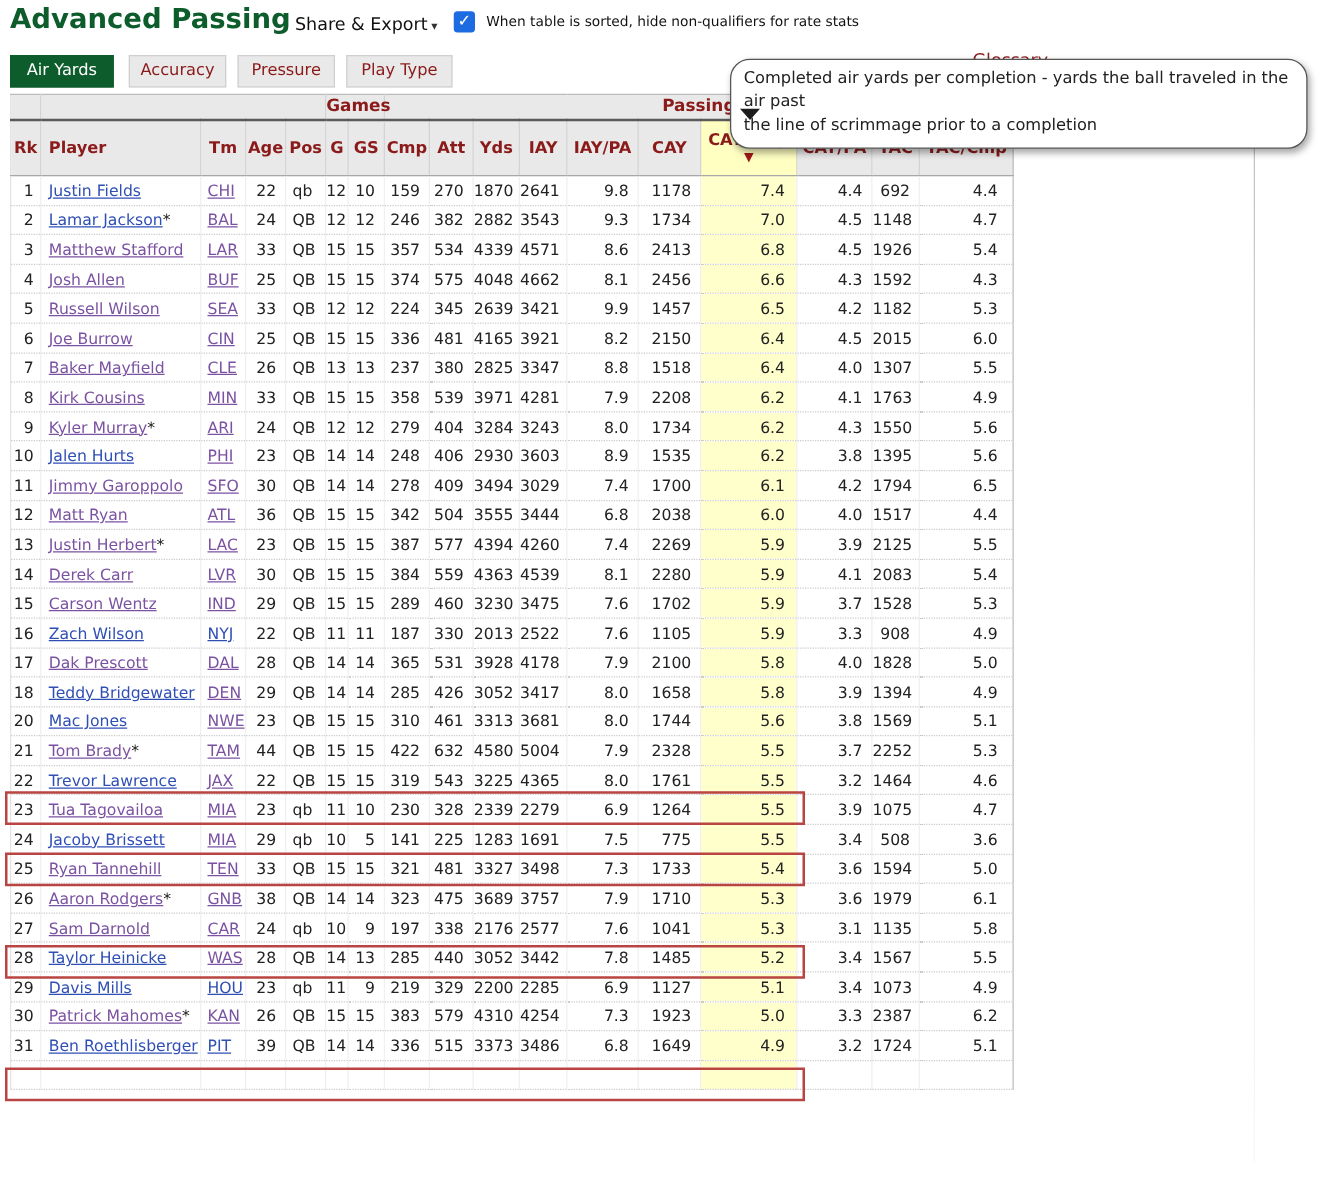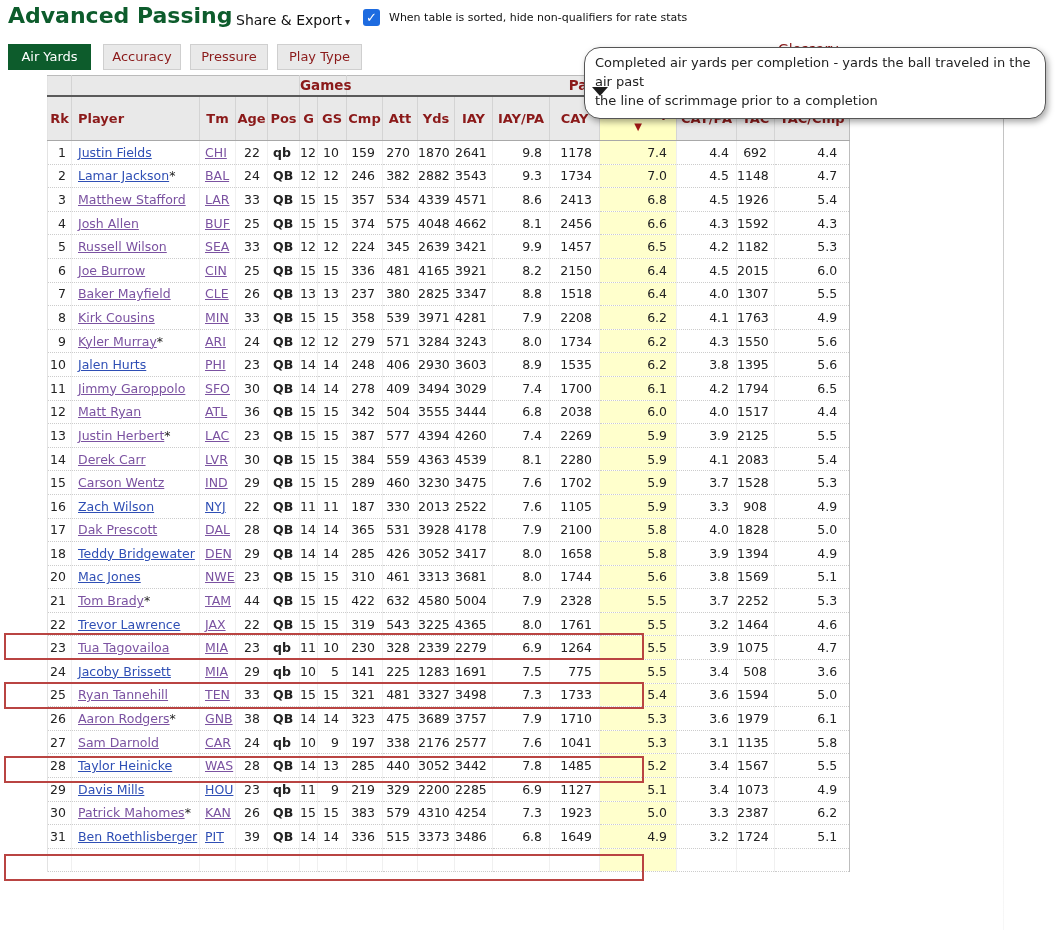--- a/index.html
+++ b/index.html
@@ -31,38 +31,38 @@
     position:absolute; top:0; height:26px; background:#e9e9e9; border:1px solid #cfcfcf;
     color:var(--red); font-size:13px; text-align:center; line-height:24px; cursor:pointer;
   }
   .tab.active { background:var(--green); border-color:var(--green); color:#fff; }
   .tab0 { left:0;   width:83px; }
   .tab1 { left:95px; width:78px; }
   .tab2 { left:182px; width:78px; }
   .tab3 { left:269px; width:85px; }
   
   .table-wrap { position:absolute; left:8px; top:75px; }
-  table { border-collapse:collapse; table-layout:fixed; width:802px;margin-left:39px; }
+  table { border-collapse:collapse; table-layout:fixed; width:802px; }
   thead th {
     background:#e9e9e9; color:var(--red); font-weight:bold; font-size:13px;
     border-right:1px solid #d4d4d4; vertical-align:middle;
   }
   tr.group-row th { height:20px; border-top:1px solid #bbb; border-bottom:2px solid #5a5a5a; font-size:13.5px; }
   tr.col-row th { height:45px; border-bottom:1px solid #a8a8a8; text-align:center; }
   tr.col-row th.c-player { text-align:left; padding-left:6px; }
   th.sorted-col { background:var(--sorted-head); }
   .sort-arrow { display:block; color:#a01818; font-size:10px; line-height:10px; margin-top:2px; }
   tbody td {
     height:23.6px; font-size:12.5px; border-bottom:1px dotted #ccc;
     border-right:1px solid #f0f0f0; white-space:nowrap; overflow:hidden;
   }
   tbody td.c-rk { text-align:right; padding-right:5px; }
   tbody td.c-player { text-align:left; padding-left:6px; }
   tbody td.c-tm { text-align:left; padding-left:5px; }
-  tbody td.c-pos { text-align:left; padding-left:5px;font-weight:bold; }
+  tbody td.c-pos { text-align:left; padding-left:5px; }
   tbody td.num { text-align:right; padding-right:7px; }
   tbody td.c-age { padding-right:7px; }
   tbody td.c-yac_cmp { padding-right:12px; }
   tbody td.c-cay_cmp { background:var(--sorted-body); padding-right:9px; }
   table { border-left:1px solid #e3e3e3; }
   tbody td:last-child, thead th:last-child { border-right:1px solid #bdbdbd; }
   a.plink { text-decoration:underline; cursor:pointer; }
   a.plink.blue { color:var(--link-blue); }
   a.plink.purple { color:var(--link-purple); }
   .ast { color:#222; text-decoration:none; }
@@ -313,21 +313,21 @@
           </tr>
           <tr>
             <td class="c-rk">9</td>
             <td class="c-player"><a class="plink purple">Kyler Murray</a><span class="ast">*</span></td>
             <td class="c-tm"><a class="plink purple">ARI</a></td>
             <td class="c-age num">24</td>
             <td class="c-pos">QB</td>
             <td class="c-g num">12</td>
             <td class="c-gs num">12</td>
             <td class="c-cmp num">279</td>
-            <td class="c-att num">571</td>
+            <td class="c-att num">404</td>
             <td class="c-yds num">3284</td>
             <td class="c-iay num">3243</td>
             <td class="c-iay_pa num">8.0</td>
             <td class="c-cay num">1734</td>
             <td class="c-cay_cmp num">6.2</td>
             <td class="c-cay_pa num">4.3</td>
             <td class="c-yac num">1550</td>
             <td class="c-yac_cmp num">5.6</td>
           </tr>
           <tr>

